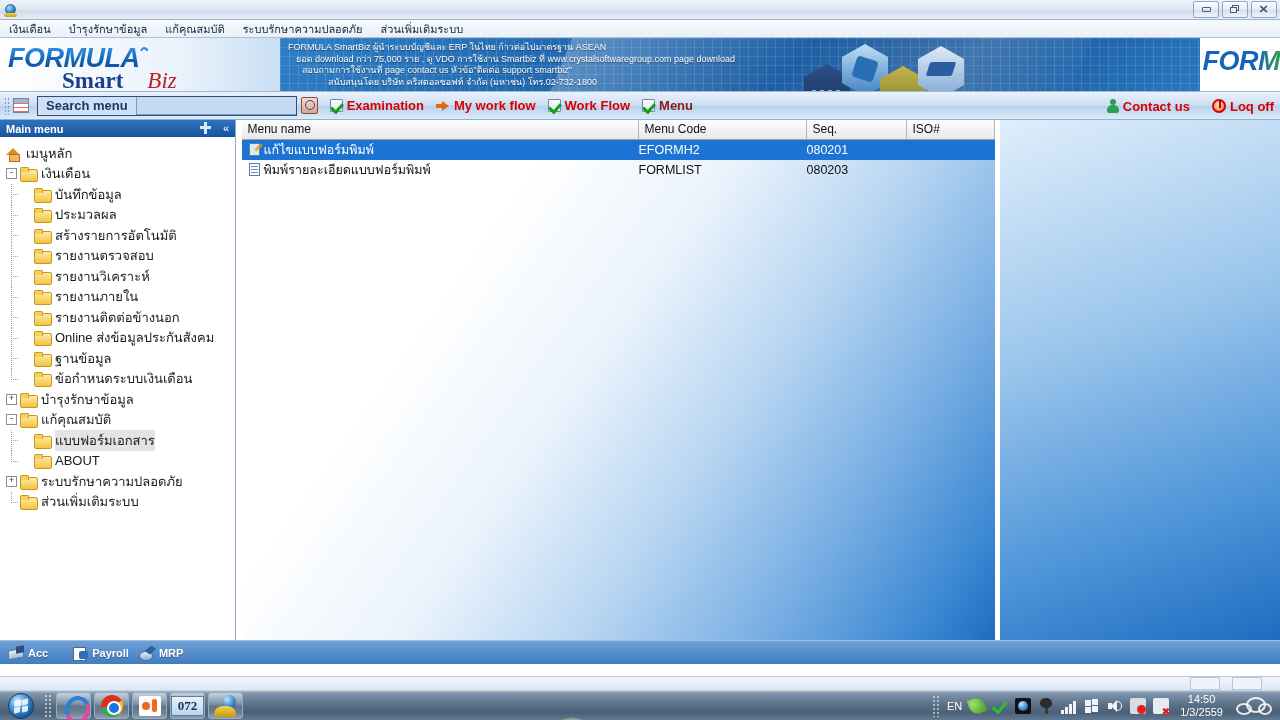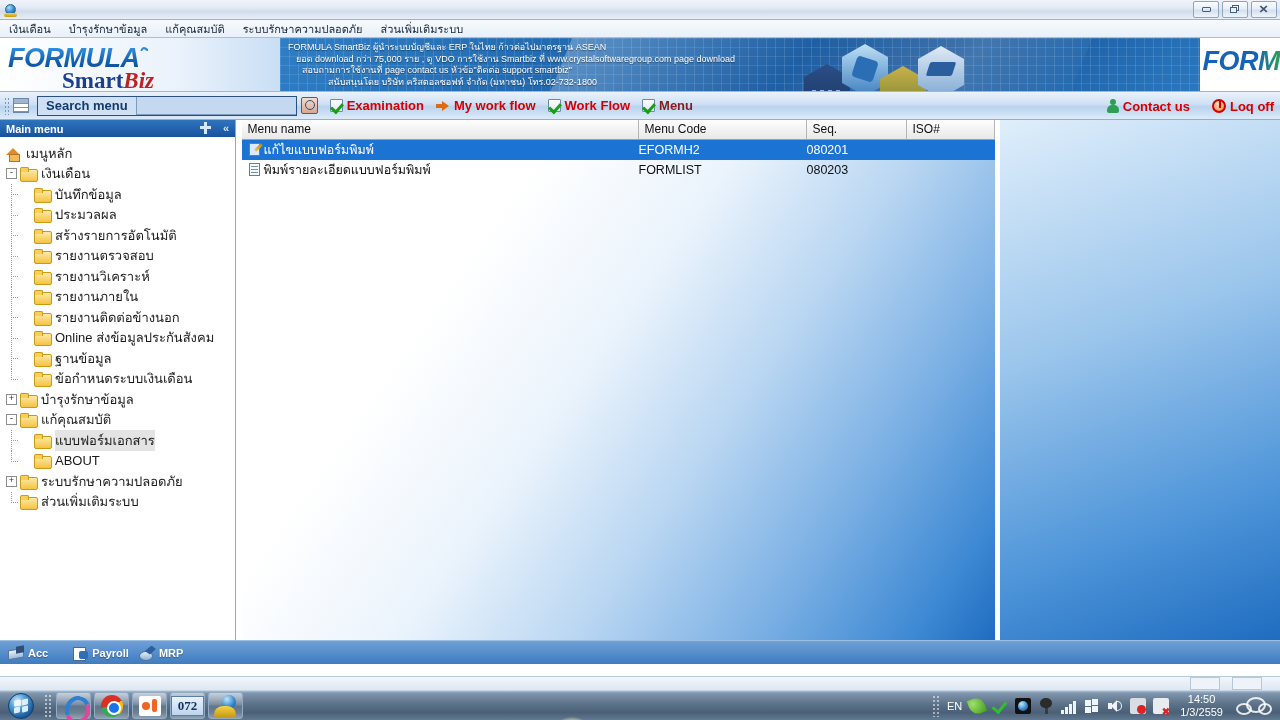--- a/index.html
+++ b/index.html
@@ -76,21 +76,21 @@
     font-family:"Liberation Sans", sans-serif; font-weight:bold; font-style:italic;
     font-size:27px; letter-spacing:-0.5px;
     background: linear-gradient(to bottom, #3aa0ef 0%, #1463b8 55%, #0d3f86 100%);
     -webkit-background-clip:text; background-clip:text; color:#1463b8;
     -webkit-text-fill-color:transparent;
     display:inline-block;
   }
   .logo-formula::after{ content:"\02DC"; }
   .logo-smartbiz { font-family:"Liberation Serif", serif; font-size:23px; margin-left:54px; display:block; margin-top:-6px;}
   .logo-smart { color:#1b3f8f; font-weight:bold; }
-  .logo-biz { color:#c02020; font-weight:bold; font-style:italic; }
+  .logo-biz { color:#c02020; font-weight:normal; font-style:italic;margin-left:24px; }
   .banner-text { position:absolute; left:288px; top:4px; z-index:6; color:#ffffff; line-height:11.6px; font-size:9px; white-space:nowrap; }
   .banner-text div { text-shadow: 0 1px 1px rgba(0,0,0,0.45); }
   .banner-text .ln2 { padding-left:8px; }
   .banner-text .ln3 { padding-left:14px; }
   .banner-text .ln4 { padding-left:40px; }
   .hexrow { position:absolute; left:812px; top:6px; z-index:6; display:flex; }
   .hex { width:46px; height:52px; margin-left:-8px; position:relative;
     clip-path: polygon(50% 0%, 100% 25%, 100% 75%, 50% 100%, 0% 75%, 0% 25%);
     border:0; }
   .hex.h1 { background: linear-gradient(to bottom,#2b4f86,#1b3563); margin-top:20px; }

